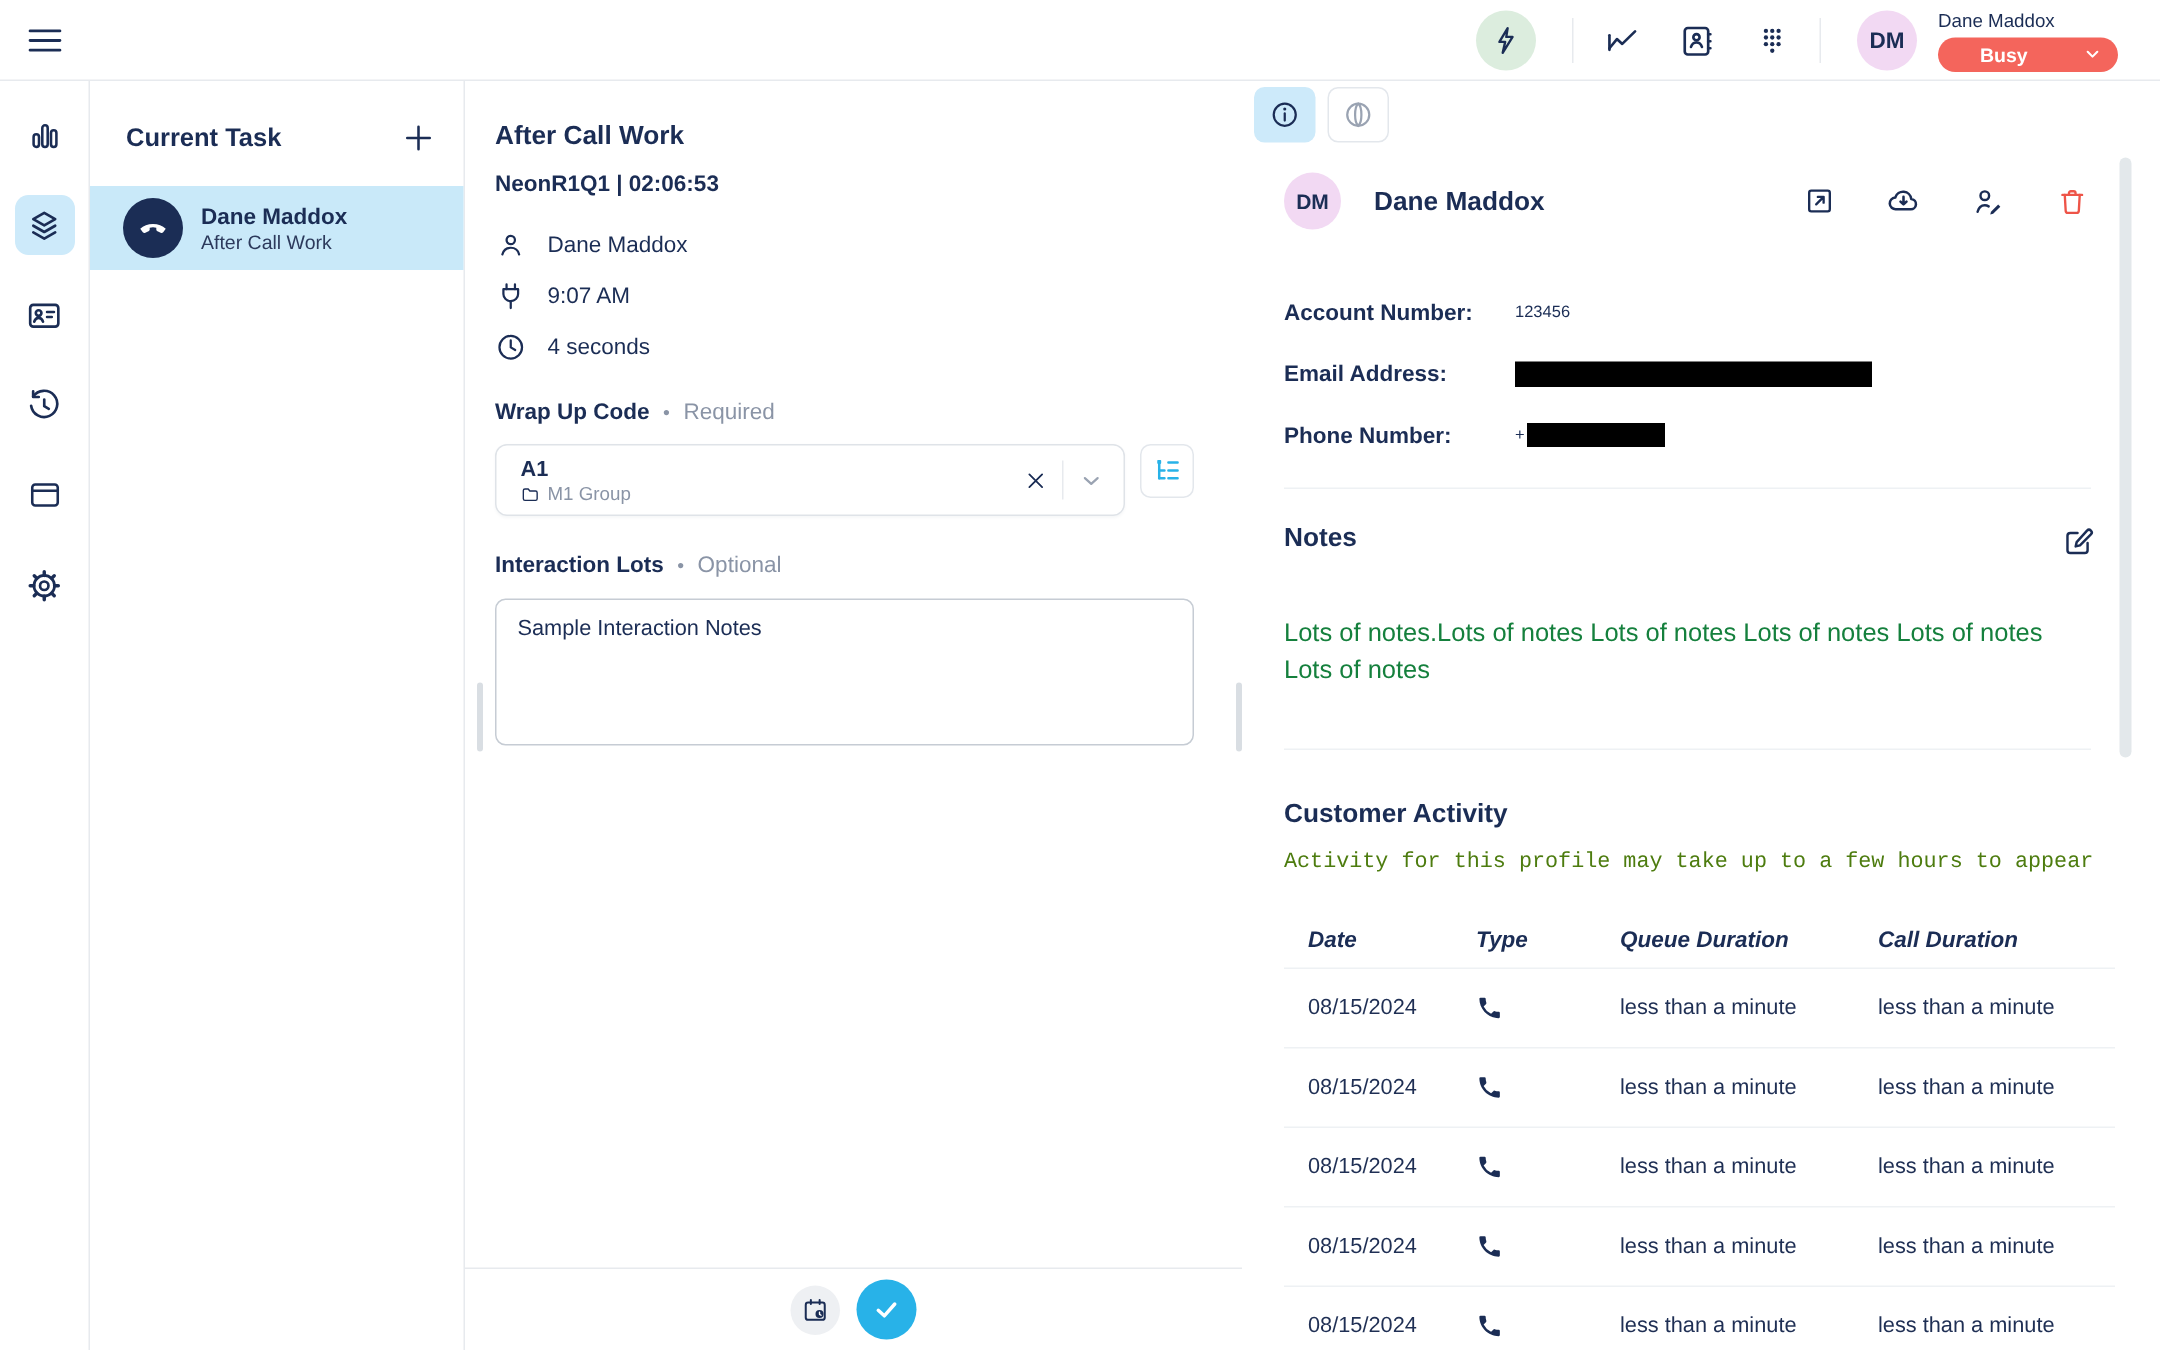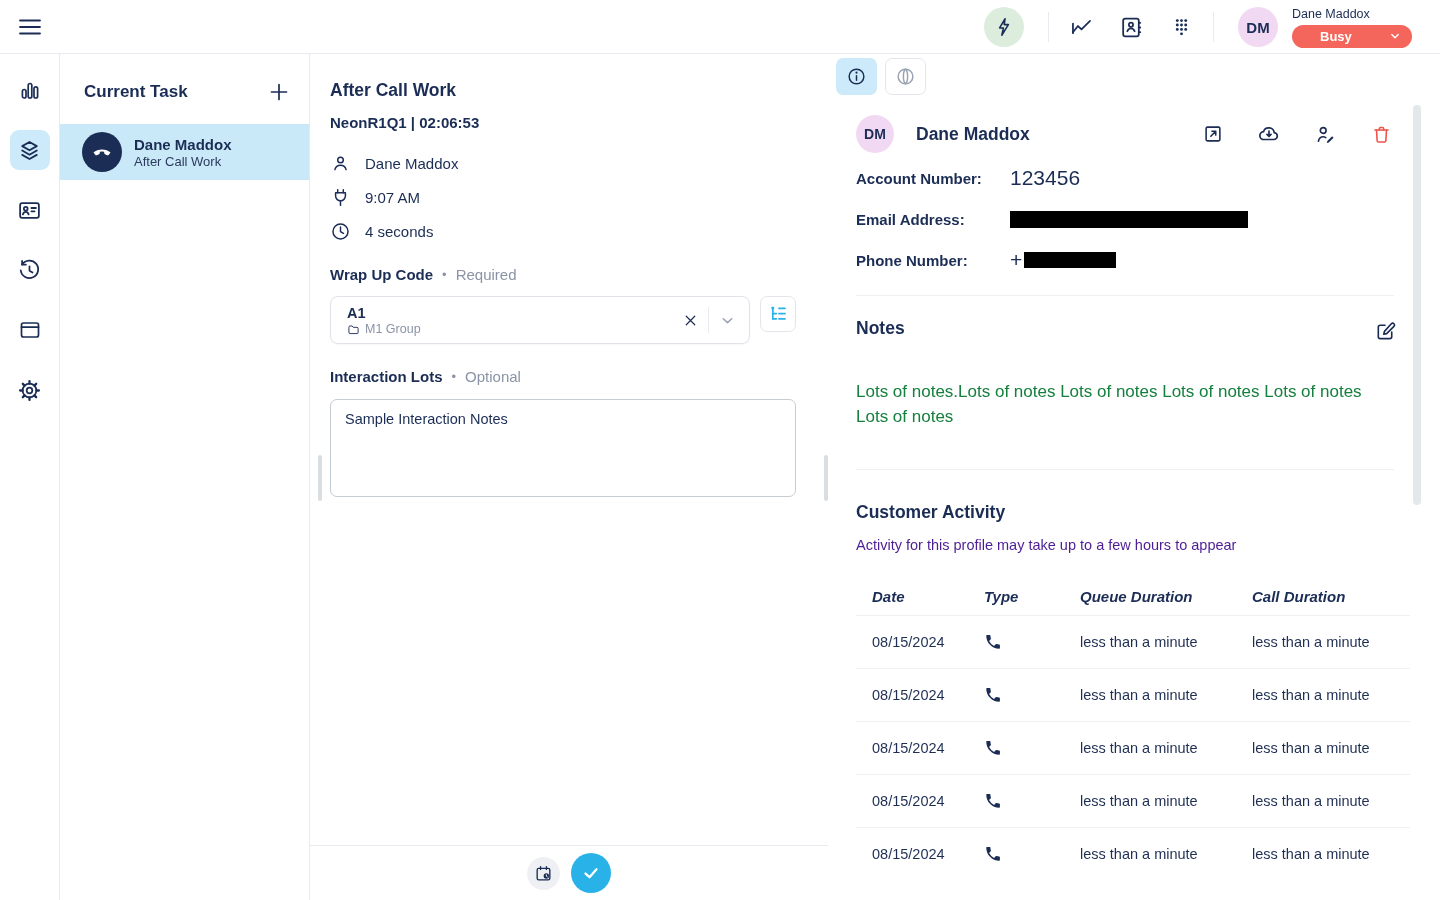--- a/index.html
+++ b/index.html
@@ -77,34 +77,34 @@
   .right-panel { position:absolute; top:54px; left:830px; width:610px; height:846px; background:#fff; }
   .tabs { display:flex; gap:8px; padding:4px 0 0 6px; }
   .tab { width:41px; height:37px; border-radius:7px; display:flex; align-items:center; justify-content:center; }
   .tab.active { background:#cdeafa; }
   .tab.inactive { border:1px solid #e3e7ec; background:#fff; }
   .profile-head { display:flex; align-items:center; margin:20px 46px 0 26px; }
   .avatar-profile { width:38px; height:38px; background:#f2d9f3; font-size:14px; }
   .profile-name { font-size:17.5px; font-weight:700; margin-left:22px; flex:1; }
   .profile-actions { display:flex; align-items:center; gap:30px; }
   .pa-btn { width:26px; height:26px; display:flex; align-items:center; justify-content:center; }
-  .info-rows { margin:14px 0 0 26px; display:flex; flex-direction:column; gap:19px; }
+  .info-rows { margin:44px 0 0 26px; display:flex; flex-direction:column; gap:19px; }
   .info-row { display:flex; align-items:center; height:22px; }
   .info-label { width:154px; font-size:15px; font-weight:700; }
-  .info-value { font-size:21px;text-align:right; }
+  .info-value { font-size:11px;text-align:right; }
   .redact { background:#000; display:inline-block; vertical-align:middle; }
   .redact-email { width:238px; height:17px; }
   .redact-phone { width:92px; height:16px; margin-left:2px; }
   .divider { height:1px; background:#eef1f4; margin-left:26px; margin-right:46px; }
   .div-1 { margin-top:24px; }
   .notes-sec { display:flex; align-items:flex-start; justify-content:space-between; margin:22px 42px 0 26px; }
   .sec-title { font-size:17.5px; font-weight:700; }
   .notes-text { margin:36px 46px 0 26px; font-size:17px; color:#15803d; line-height:1.45; }
   .div-2 { margin-top:40px; }
-  .activity-sub { margin:14px 0 0 26px; font-size:14.5px; color:#4c1d95; }
+  .activity-sub { margin:14px 0 0 26px; font-size:14.5px; color:#4d7c0f;font-family:Liberation Mono, monospace; }
   .activity-head { margin:32px 46px 0 26px; }
   .atable { margin:24px 30px 0 26px; }
   .arow { display:grid; grid-template-columns:112px 96px 172px 1fr; align-items:center; padding-left:16px; }
   .arow.head { height:38px; font-size:15px; font-weight:700;font-style:italic; }
   .arow.body { height:53px; border-top:1px solid #eef1f4; font-size:14.5px; color:#1f2f54; }
   .vscroll { position:absolute; top:51px; right:19px; width:8px; height:400px; background:#e3e8eb; border-radius:4px; }
 </style>
 </head>
 <body>
 

